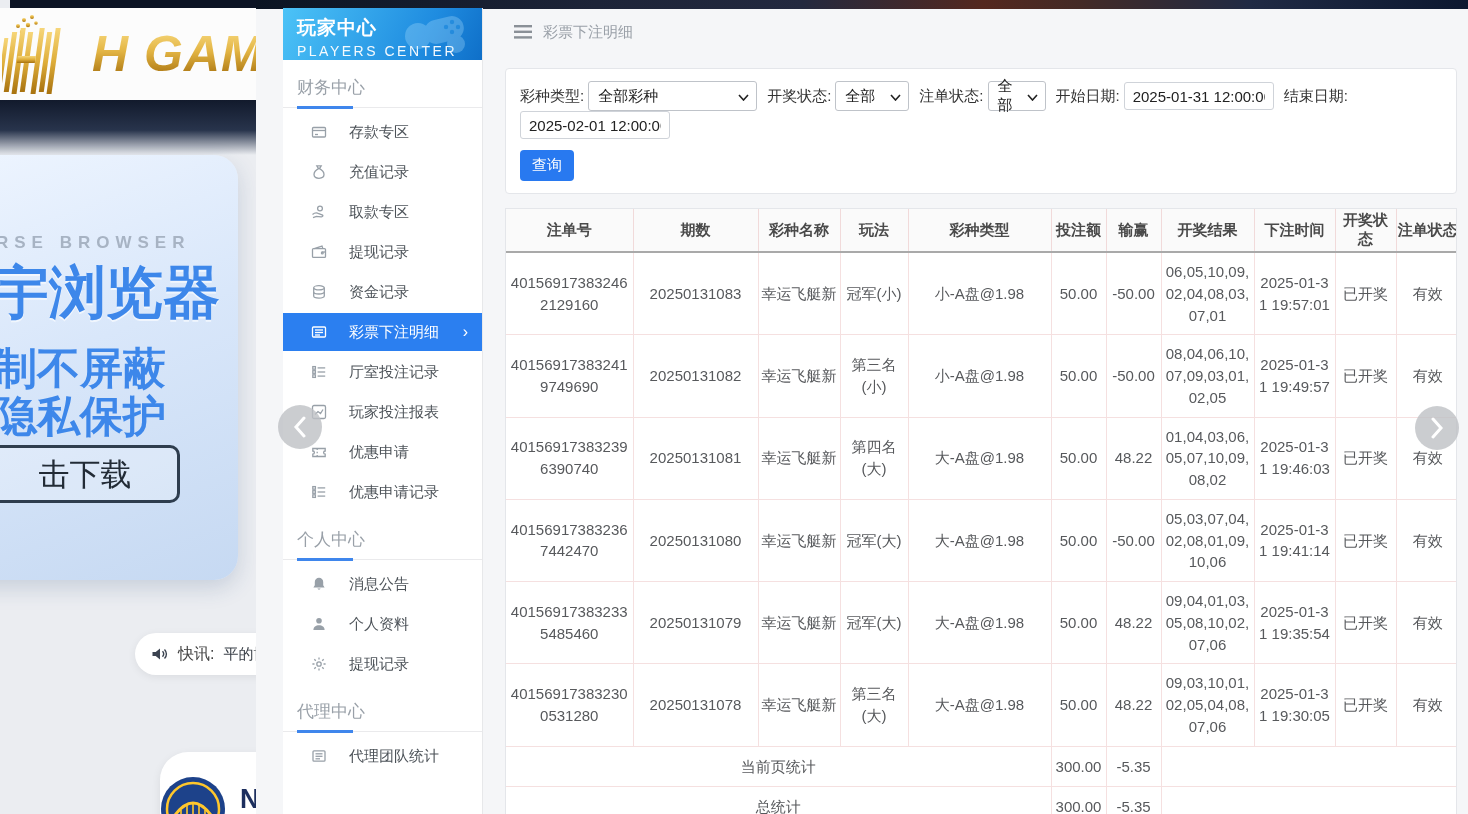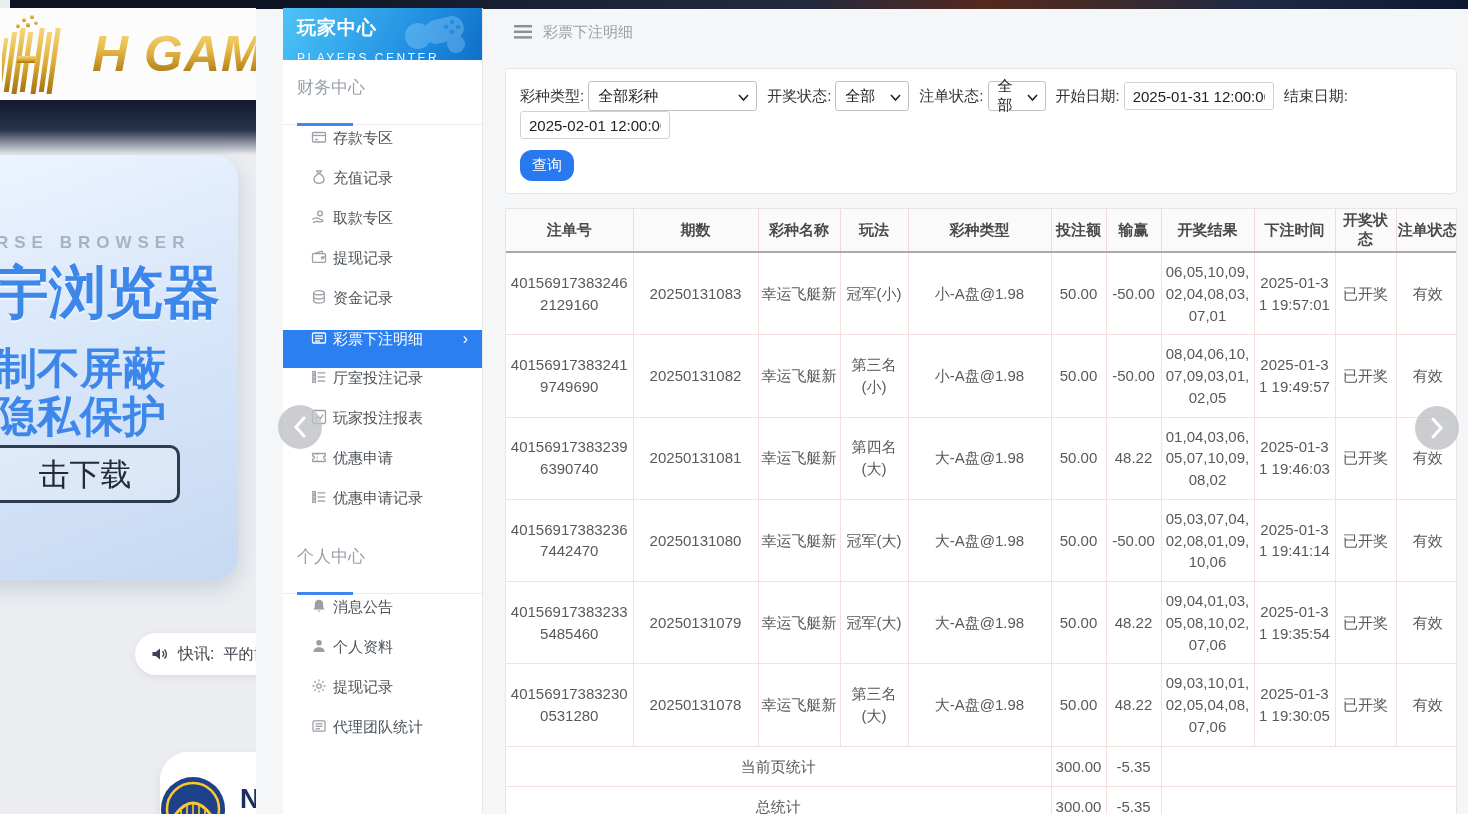--- a/index.html
+++ b/index.html
@@ -34,25 +34,25 @@
 
   
   .panel{position:absolute;left:256px;top:0;width:1212px;height:814px;background:#f5f6f8}
   .panel-topbar{position:absolute;top:0;left:0;width:100%;height:9px;
     background:linear-gradient(90deg,#0b1422 0%,#1d2438 28%,#23293f 45%,#54281f 60%,#432a26 68%,#202a44 82%,#0c1830 100%)}
 
   
   .sidebar{position:absolute;left:27px;top:8px;width:200px;height:806px;background:#fff;border-right:1px solid #e7e8ea;box-sizing:border-box}
   .sb-header{height:52px;background:linear-gradient(115deg,#4cc3f7 0%,#1f8ce0 70%,#0f6fc8 100%);color:#fff;padding:7px 0 0 14px;box-sizing:border-box;position:relative;overflow:hidden}
   .sb-title{font-size:19px;font-weight:bold;letter-spacing:1px}
-  .sb-sub{font-size:12px;letter-spacing:2.5px;margin-top:10px;opacity:.95}
+  .sb-sub{font-size:14px;letter-spacing:2.5px;margin-top:2px;opacity:.95}
   .sb-gamepad{position:absolute;right:4px;top:2px;opacity:.5}
-  .sb-section-title{position:relative;margin:0 0 4px 0;padding:16px 14px 25px 14px;font-size:17px;color:#99a0a8;border-bottom:1px solid #eaeaec}
+  .sb-section-title{position:relative;margin:0 0 4px 0;padding:16px 14px 8px 14px;font-size:17px;color:#99a0a8;border-bottom:1px solid #eaeaec}
   .sb-section-title::after{content:'';position:absolute;left:14px;bottom:-2px;width:56px;height:3px;background:#3f86ec}
-  .sb-item{display:flex;height:40px;padding-left:28px;gap:6px;color:#4c5258;font-size:15px;cursor:pointer;position:relative}
+  .sb-item{display:flex;align-items:center;height:40px;padding-left:28px;gap:22px;color:#4c5258;font-size:15px;cursor:pointer;position:relative}
   .sb-ic{width:16px;height:16px;color:#98a0a8;flex:0 0 auto;display:inline-flex}
   .sb-item.active{background:#2b7ff0;color:#fff;height:38px;margin:1px 0}
   .sb-item.active .sb-ic{color:#fff}
   .sb-arrow{position:absolute;right:14px;font-size:16px;color:#fff}
 
   
   .arrow-circle{position:absolute;width:44px;height:44px;border-radius:50%;background:rgba(190,192,196,.8);
     display:flex;align-items:center;justify-content:center;border:none;z-index:30;cursor:pointer}
   .arrow-circle svg{display:block}
   .arrow-left{left:22px;top:405px}
@@ -64,21 +64,21 @@
   .card{background:#fff;border:1px solid #e4e6ea;border-radius:4px;margin:16px 11px 0 22px;box-sizing:border-box}
   .filter-card{margin-top:13px;padding:12px 14px 12px 14px}
   .filter-row{display:flex;align-items:center;flex-wrap:wrap}
   .f-label{font-size:15px;color:#333;margin:0 4px 0 0;white-space:nowrap}
   .select{position:relative;display:inline-flex;align-items:center;height:30px;border:1px solid #bfc3c9;border-radius:3px;background:#fff;
     padding:0 24px 0 9px;font-size:15px;color:#222;box-sizing:border-box;margin-right:10px;cursor:pointer}
   .select .caret{position:absolute;right:7px;top:12px}
   .sel-lottery{width:169px}.sel-draw{width:74px}.sel-order{width:58px}
   .date-input{height:28px;width:150px;border:1px solid #cfd3d9;border-radius:3px;font-size:15px;color:#222;padding:0 8px;
     font-family:"Liberation Sans",sans-serif;box-sizing:border-box;margin-right:10px;background:#fff}
-  .search-btn{margin-top:11px;width:54px;height:31px;background:#2879f0;border:none;border-radius:12px;color:#fff;font-size:15px;
+  .search-btn{margin-top:11px;width:54px;height:31px;background:#2879f0;border:none;border-radius:4px;color:#fff;font-size:15px;
     font-family:"Liberation Sans",sans-serif;cursor:pointer}
   .table-card{margin-top:14px;border-radius:0;overflow:hidden}
   table{width:100%;border-collapse:collapse;table-layout:fixed}
   th{height:42px;background:#fafafa;font-size:15px;font-weight:bold;color:#4a4a4a;border-bottom:2px solid #a9a9a9;border-right:1px solid #f1dada;padding:0 1px}
   th:last-child{border-right:none}
   td{padding:8px 3px;font-size:15px;color:#57595c;text-align:center;border-right:1px solid #f5e0e0;border-bottom:1px solid #f5e0e0;
     word-break:break-all;line-height:1.45;vertical-align:middle}
   td:last-child{border-right:none}
   tr.sum-row td{padding:9px 3px}
   tr:last-child td{border-bottom:none}
@@ -299,20 +299,21 @@
           </div>
           <div class="sb-item">
             <span class="sb-ic">
               <svg width="16" height="16" viewBox="0 0 16 16" fill="none" stroke="currentColor" stroke-width="1.3">
                 <circle cx="8" cy="8" r="2.2"></circle>
                 <path d="M8 1.4v2.1M8 12.5v2.1M1.4 8h2.1M12.5 8h2.1M3.3 3.3l1.5 1.5M11.2 11.2l1.5 1.5M12.7 3.3l-1.5 1.5M4.8 11.2l-1.5 1.5"></path>
               </svg>
             </span>
             <span>提现记录</span>
           </div>
+          <div class="sb-section-title">代理中心</div>
           <div class="sb-item">
             <span class="sb-ic">
               <svg width="16" height="16" viewBox="0 0 16 16" fill="none" stroke="currentColor" stroke-width="1.3">
                 <rect x="2" y="2.8" width="12" height="10.4" rx="1"></rect>
                 <line x1="4.5" y1="5.8" x2="11.5" y2="5.8"></line>
                 <line x1="4.5" y1="8.3" x2="11.5" y2="8.3"></line>
                 <line x1="4.5" y1="10.8" x2="9" y2="10.8"></line>
               </svg>
             </span>
             <span>代理团队统计</span>

